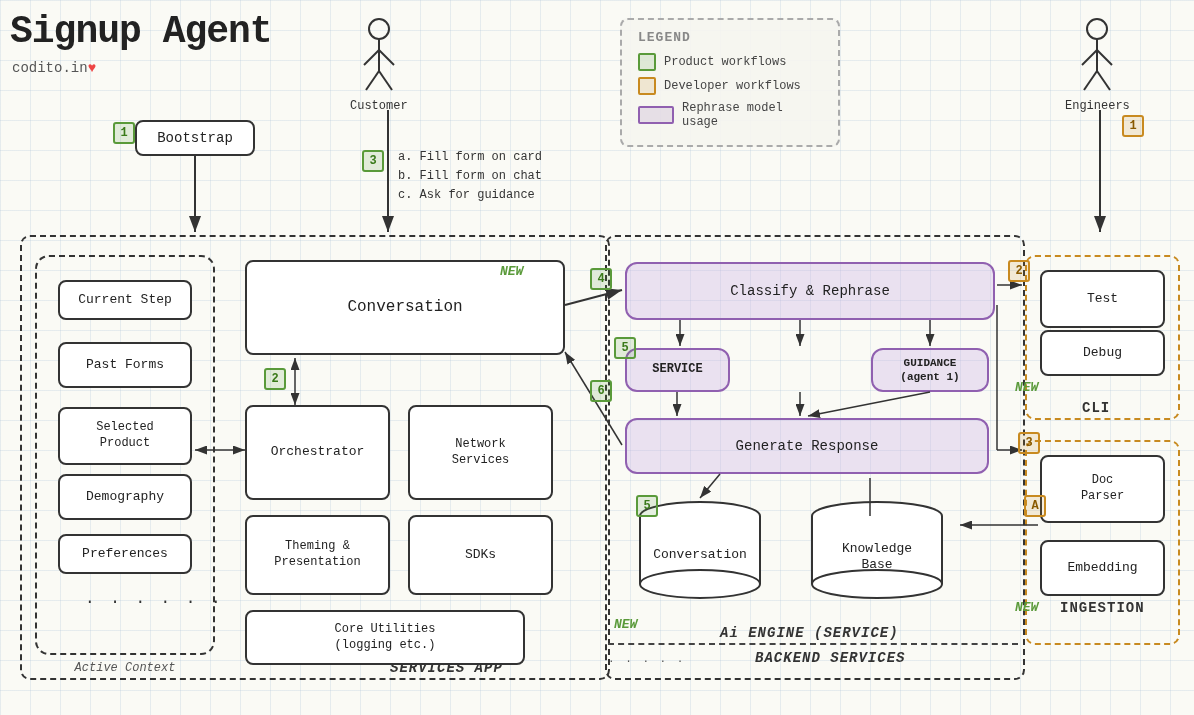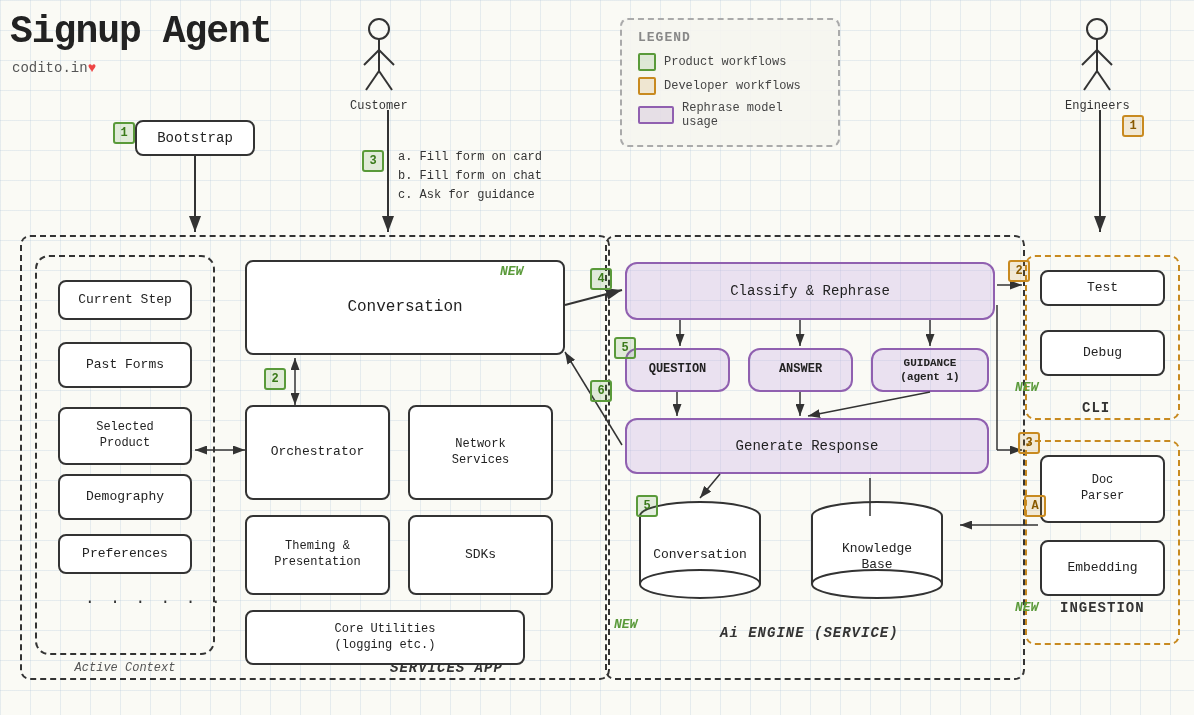--- a/index.html
+++ b/index.html
@@ -304,26 +304,23 @@
     <span>Classify &amp; Rephrase</span>
   </div>
 
   <div class="badge badge-green" style="left:590px; top:268px;">4</div>
 
   <div class="badge badge-green" style="left:614px; top:337px;">5</div>
 
   <div class="badge badge-green" style="left:590px; top:380px;">6</div>
 
   <div class="box-purple" style="left:625px; top:348px; width:105px; height:44px; font-size:12px; font-weight:bold;">
-    <span>QUESTION</span>
-  </div>
-
-  <div class="box-purple" style="left:748px; top:348px; width:105px; height:44px; font-size:12px; font-weight:bold;">
-    <span>ANSWER</span>
-  </div>
+    <span>SERVICE</span>
+  </div>
+
 
   <div class="box-purple" style="left:871px; top:348px; width:118px; height:44px; font-size:11px; font-weight:bold; text-align:center;">
     GUIDANCE<br>(agent 1)
   </div>
 
   <div class="box-purple" style="left:625px; top:418px; width:364px; height:56px; font-size:14px;">
     <span>Generate Response</span>
   </div>
 
   <div style="position:absolute; left:630px; top:500px; width:140px; height:100px;">
@@ -351,39 +348,43 @@
 
   <div class="badge badge-green" style="left:636px; top:495px;">5</div>
 
   <div class="box-dashed" style="left:1025px; top:255px; width:155px; height:165px; border-color:#c88a20;">
   </div>
   <div class="section-label-bold cli-label" style="left:1082px; top:400px;">CLI</div>
 
   <div class="badge badge-orange" style="left:1008px; top:260px;">2</div>
   <div class="new-label" style="left:1015px; top:380px;">NEW</div>
 
-  <div class="box-solid" style="left:1040px; top:270px; width:125px; height:36px;">Test</div>
+  <div class="box-solid" style="left:1040px; top:270px; width:125px; height:58px;">Test</div>
 
   <div class="box-solid" style="left:1040px; top:330px; width:125px; height:46px;">Debug</div>
 
   <div class="box-dashed" style="left:1025px; top:440px; width:155px; height:205px; border-color:#c88a20;">
   </div>
   <div class="section-label-bold" style="left:1060px; top:600px;">INGESTION</div>
   <div class="new-label" style="left:1015px; top:600px;">NEW</div>
 
   <div class="badge badge-orange" style="left:1018px; top:432px;">3</div>
 
   <div class="box-solid" style="left:1040px; top:455px; width:125px; height:68px; font-size:12px;">Doc<br>Parser</div>
 
   <div class="badge badge-letter" style="left:1024px; top:495px;">A</div>
 
   <div class="box-solid" style="left:1040px; top:540px; width:125px; height:56px;">Embedding</div>
 
   <div class="badge badge-orange" style="left:1122px; top:115px;">1</div>
 
+  <div style="position:absolute; left:608px; top:643px; width:410px; border-top: 2px dashed #444; padding-top:4px;">
+    <span style="font-size:11px; color:#555; letter-spacing:2px;">. . . . .</span>
+    <span class="section-label-bold" style="position:relative; left:60px; font-size:14px; font-style:italic;">BACKEND SERVICES</span>
+  </div>
 
   <svg class="arrow-svg">
     <defs>
       <marker id="arrowhead" markerWidth="8" markerHeight="6" refX="8" refY="3" orient="auto">
         <polygon points="0 0, 8 3, 0 6" fill="#333"></polygon>
       </marker>
       <marker id="arrowhead-rev" markerWidth="8" markerHeight="6" refX="0" refY="3" orient="auto">
         <polygon points="8 0, 0 3, 8 6" fill="#333"></polygon>
       </marker>
     </defs>

